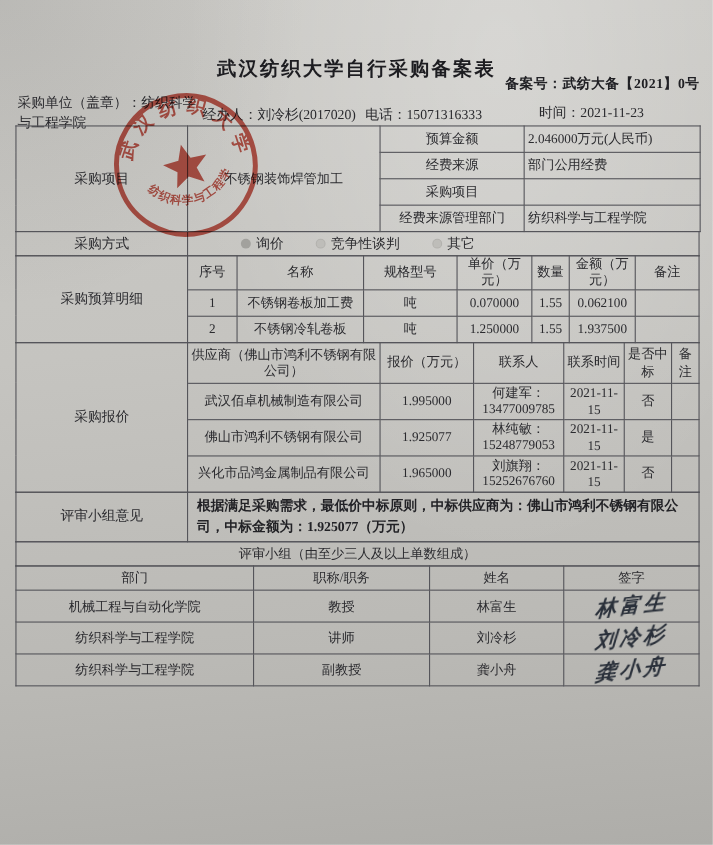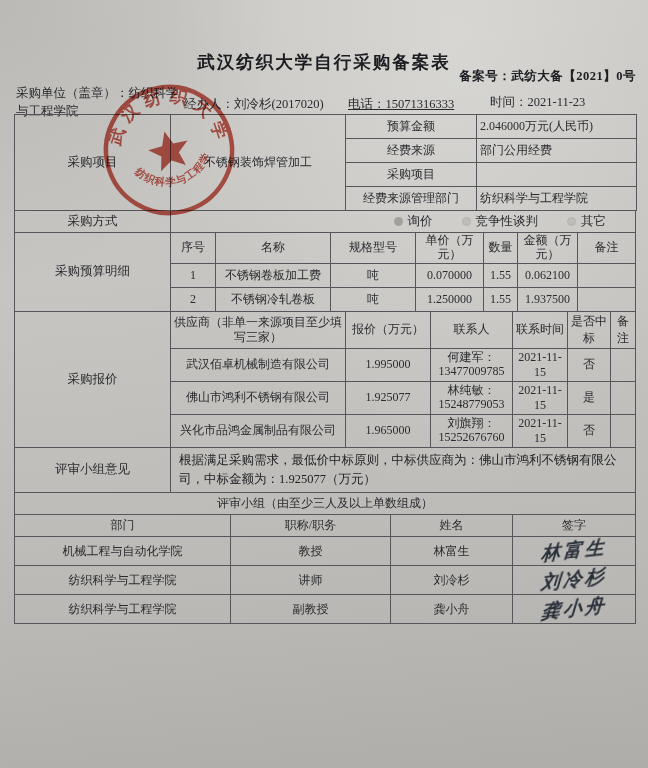--- a/index.html
+++ b/index.html
@@ -14,42 +14,42 @@
     position:relative;
   }
   .abs { position:absolute; }
 
   .record-no { top:24px; right:12px; font-size:12.5px; font-weight:bold; letter-spacing:.5px; color:#202024;margin-top:44px; }
   .title { top:50px; left:0; width:100%; text-align:center; font-size:17.5px; font-weight:bold; letter-spacing:2px; color:#1d1d21; }
 
   .topinfo { font-size:12.5px; color:#2a2a2e; line-height:1.45; }
   .ti-unit { left:16px; top:84px; width:168px; }
   .ti-handler { left:184px; top:95px; }
-  .ti-phone { left:348px; top:95px;text-decoration:underline; }
+  .ti-phone { left:332px; top:95px; }
   .ti-time { left:490px; top:93px; }
 
   .form { left:14px; top:114px; width:622px; }
   table { border-collapse:collapse; table-layout:fixed; width:622px; }
   table + table { margin-top:-1px; }
   td {
     border:1px solid #55555a;
     font-size:12px;
     text-align:center;
     vertical-align:middle;
     padding:1px 3px;
     color:#2b2b2f;
     overflow:hidden;
   }
   .h96 td { height:24px; }
   .left { text-align:left; }
   .pre { white-space:pre-line; line-height:1.15; }
-  .opinion-text { font-weight:normal; text-align:left; padding:3px 8px; line-height:1.55; font-size:12.5px; color:#222226; }
+  .opinion-text { font-weight:bold; text-align:left; padding:3px 8px; line-height:1.55; font-size:12.5px; color:#222226; }
   .group-label { font-size:12.5px; }
 
-  .method-cell { text-align:right; padding-left:32px; }
+  .method-cell { text-align:left; padding-left:48px; }
   .radio { display:inline-block; width:9px; height:9px; border-radius:50%; vertical-align:-1px; margin-right:5px; }
   .radio.sel { background:#a2a19d; }
   .radio.un { background:#bebdb9; border:1px solid #b3b2ae; }
   .opt { margin-right:26px; font-size:12.5px; }
 
   .sig-cell { position:relative; }
   .sig {
     display:inline-block;
     font-style:italic;
     font-weight:bold;
@@ -170,21 +170,21 @@
         <col style="width:175px">
         <col style="width:85px">
         <col style="width:82px">
         <col style="width:55px">
         <col style="width:43px">
         <col>
       </colgroup>
     <tbody>
         <tr style="height:30px">
       <td rowspan="4" class="group-label">采购报价</td>
-      <td style="line-height:1.2">供应商（非单一来源项目至少填写三家）</td>
+      <td style="line-height:1.2">供应商（佛山市鸿利不锈钢有限公司）</td>
       <td>报价（万元）</td>
       <td>联系人</td>
       <td>联系时间</td>
       <td>是否中标</td>
       <td>备注</td>
     </tr>
     <tr style="height:28px">
       <td style="line-height:1.2">武汉佰卓机械制造有限公司</td>
       <td>1.995000</td>
       <td class="pre">何建军：

